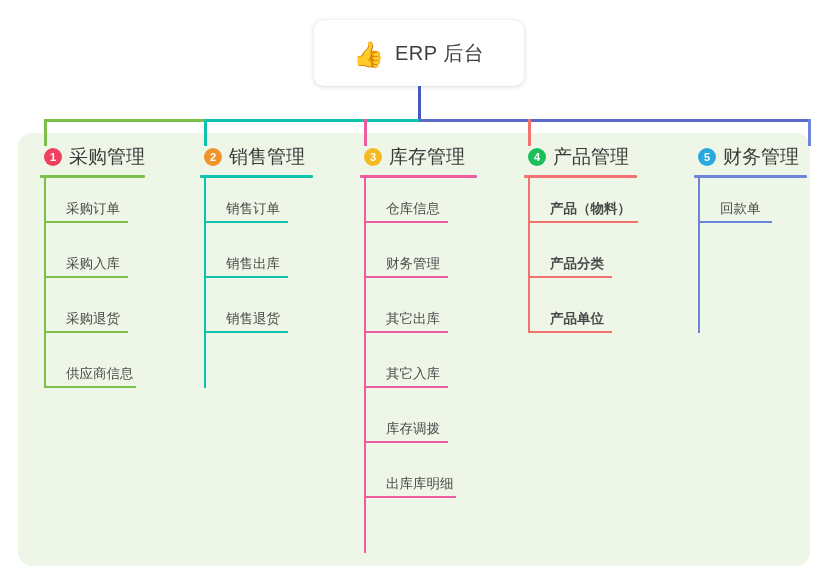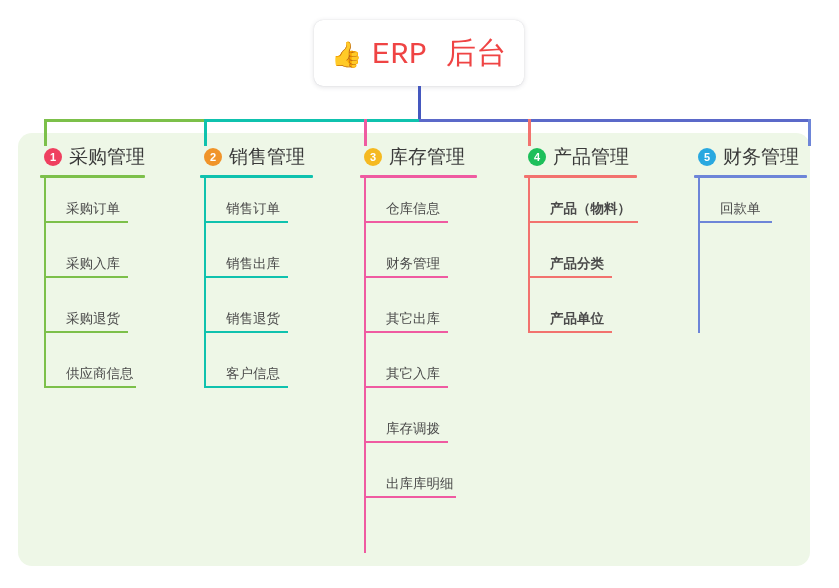--- a/index.html
+++ b/index.html
@@ -39,25 +39,24 @@
     gap: 10px;
     box-sizing: border-box;
   }
   #root-node .thumb {
     font-size: 25px;
     line-height: 1;
     display: inline-block;
     transform: translateY(1px);
   }
   #root-node .root-label {
-    font-size: 30px;
-    color: #ef4444;
+    font-size: 20px;
+    color: #404040;
     letter-spacing: 0.5px;
     white-space: nowrap;
-    font-family: Liberation Mono, monospace;
   }
 
   
   .conn {
     position: absolute;
   }
 
   
   #panel {
     position: absolute;
@@ -191,24 +190,20 @@
             <div class="leaf-rule" style="width: 84px; background: rgb(15, 194, 174);"></div>
           </div>
           <div class="leaf">
             <span class="leaf-text">销售出库</span>
             <div class="leaf-rule" style="width: 84px; background: rgb(15, 194, 174);"></div>
           </div>
           <div class="leaf">
             <span class="leaf-text">销售退货</span>
             <div class="leaf-rule" style="width: 84px; background: rgb(15, 194, 174);"></div>
           </div>
-          <div class="leaf">
-            <span class="leaf-text">客户信息</span>
-            <div class="leaf-rule" style="width: 84px; background: rgb(15, 194, 174);"></div>
-          </div>
         </div>
       </div>
       <div class="column" style="left: 360px;">
         <div class="col-head">
           <span class="badge" style="background: rgb(245, 185, 33);">3</span>
           <span class="col-title">库存管理</span>
         </div>
         <div class="head-rule" style="width: 117px; background: rgb(239, 91, 161);"></div>
         <div class="spine" style="background: rgb(239, 91, 161); height: 375px;"></div>
         <div style="position: relative;">

